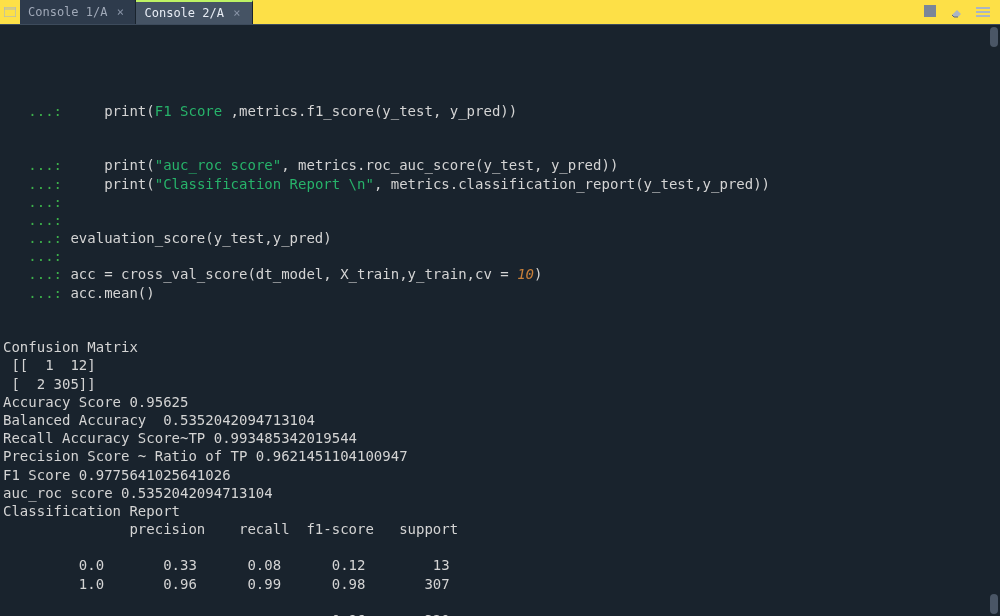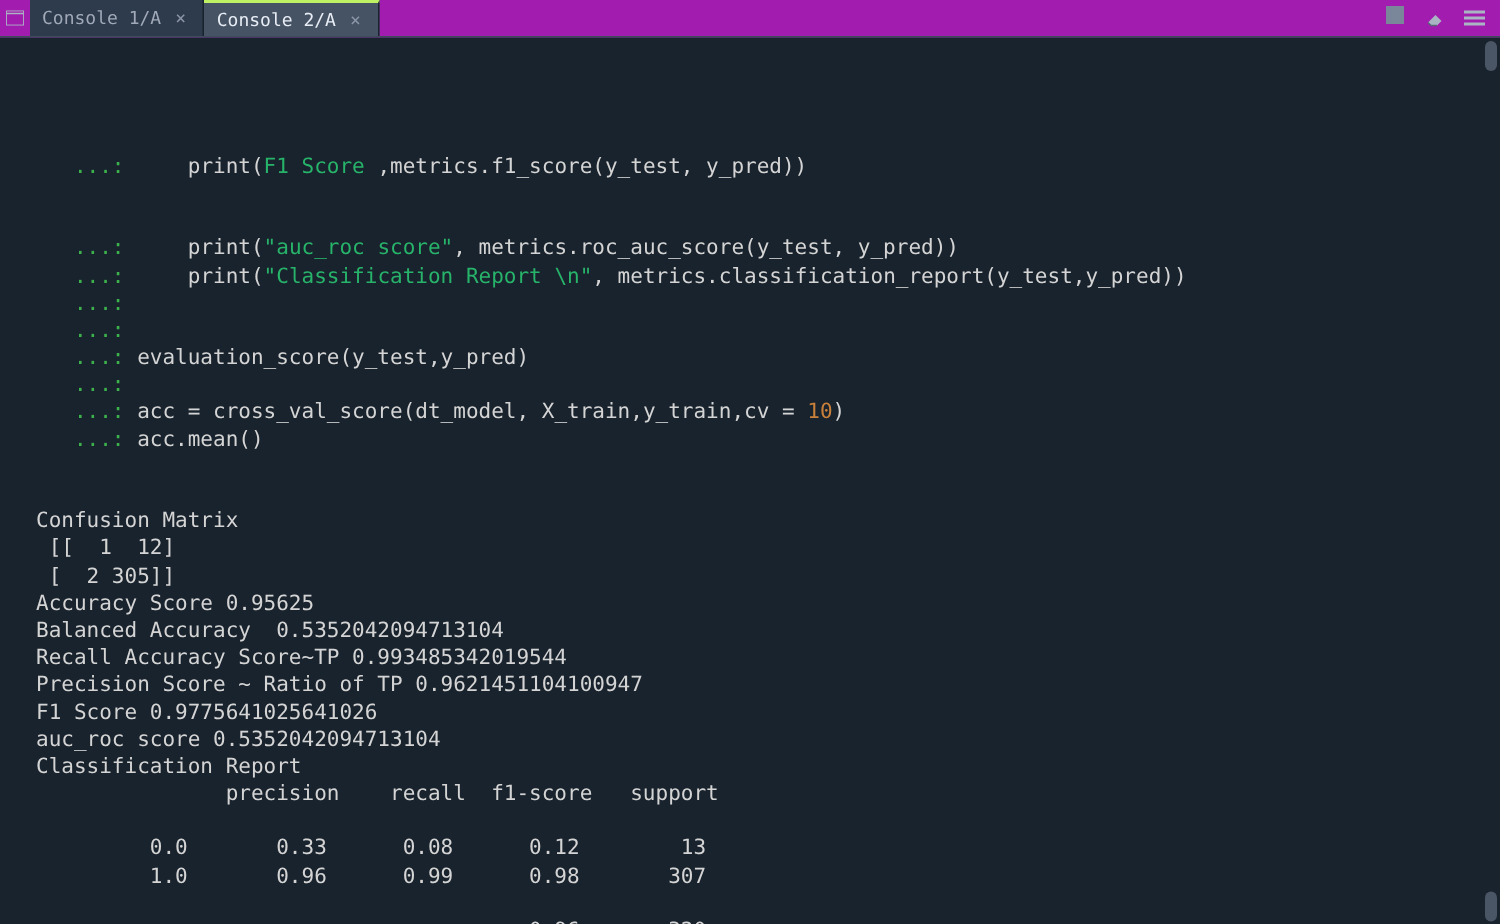--- a/index.html
+++ b/index.html
@@ -7,21 +7,21 @@
   background: #19232d;
   font-family: 'Consolas', 'Monaco', monospace;
   font-size: 14px;
   color: #d4d4d4;
   width: 1000px;
   height: 616px;
   overflow: hidden;
 }
 .titlebar {
   height: 25px;
-  background: #a21caf;
+  background: #fde047;
   display: flex;
   align-items: center;
   border-bottom: 1px solid #3d4b5c;
 }
 .window-icon {
   width: 20px;
   height: 25px;
   display: flex;
   align-items: center;
   justify-content: center;
@@ -73,21 +73,21 @@
   flex-direction: column;
   gap: 2px;
 }
 .menu-icon span {
   width: 14px;
   height: 2px;
   background: #aab5c4;
   display: block;
 }
 .console-area {
-  padding: 4px 8px 4px 24px;
+  padding: 4px 8px 4px 3px;
   height: 591px;
   overflow-y: auto;
   line-height: 1.3;
   white-space: pre;
   position: relative;
 }
 .scrollbar {
   position: absolute;
   right: 2px;
   top: 0;
@@ -99,21 +99,21 @@
   right: 0;
   width: 8px;
   background: #4a5666;
   border-radius: 4px;
 }
 .scrollbar-thumb.top { top: 2px; height: 20px; }
 .scrollbar-thumb.bottom { bottom: 2px; height: 20px; }
 .code-line { color: #d4d4d4; }
 .prompt-dots { color: #3db14b; }
 .string { color: #27b36a; }
-.number { color: #c9803a; }
+.number { color: #c9803a; font-style: italic; }
 .console-content { padding-right: 12px; }
 </style>
 </head>
 <body>
 
 <div class="titlebar">
   <div class="window-icon">
     <svg width="12" height="10" viewBox="0 0 12 10">
         <rect x="0" y="0" width="12" height="10" fill="none" stroke="#aab5c4" stroke-width="1.2"></rect>
         <line x1="0" y1="2" x2="12" y2="2" stroke="#aab5c4" stroke-width="1"></line>

